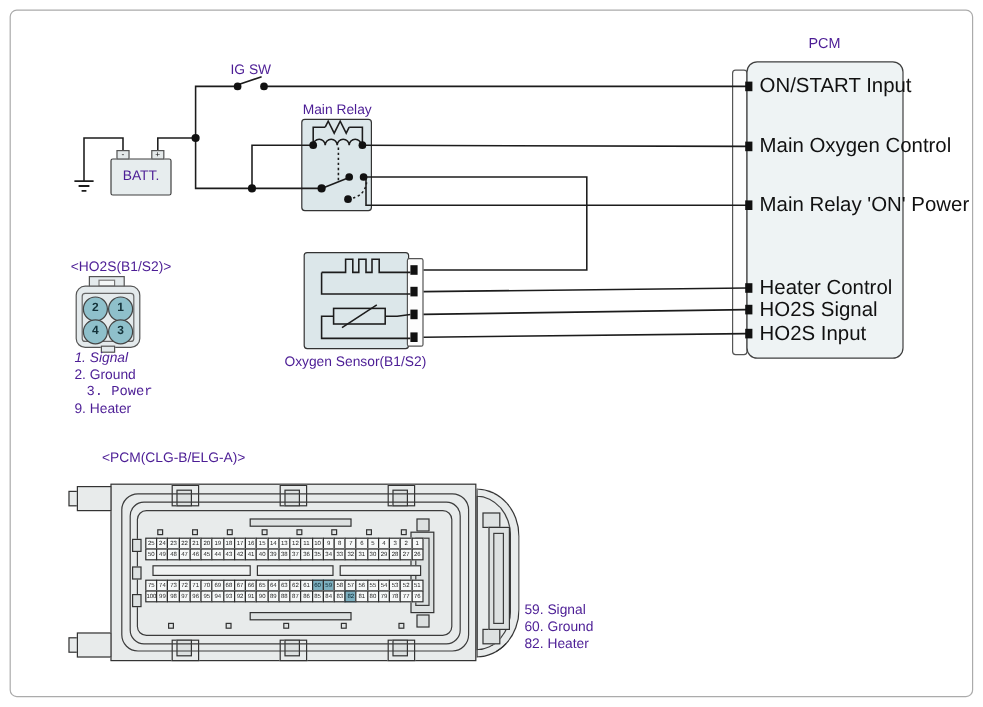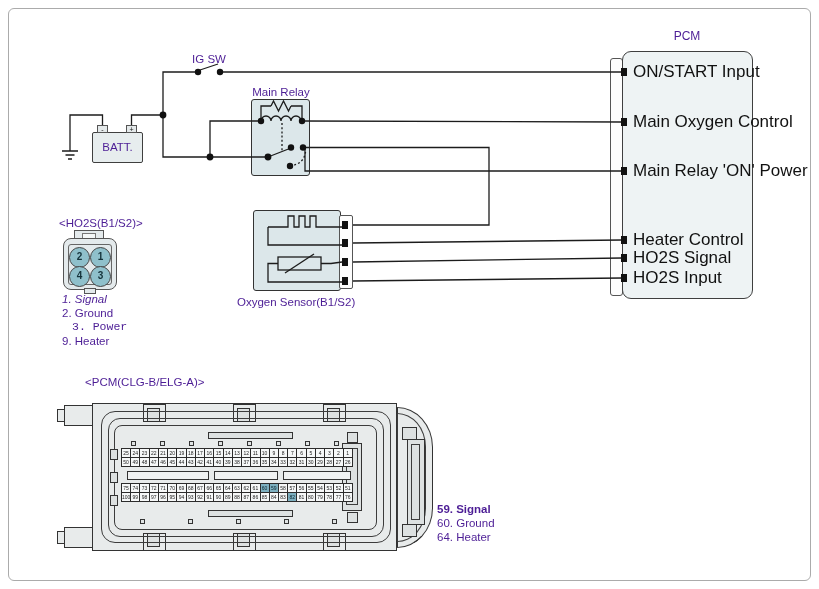--- a/index.html
+++ b/index.html
@@ -331,17 +331,17 @@
           <div class="pincell">81</div>
           <div class="pincell">80</div>
           <div class="pincell">79</div>
           <div class="pincell">78</div>
           <div class="pincell">77</div>
           <div class="pincell">76</div>
         </div>
       </div>
     </div>
   <div id="conn-legend">
-      <div class="lbl" style="left: 437px; top: 502px; font-weight: bold;">59. Signal</div>
+      <div class="lbl" style="left: 437px; top: 502px;">59. Signal</div>
       <div class="lbl" style="left: 437px; top: 516px;">60. Ground</div>
-      <div class="lbl" style="left: 437px; top: 530px;">64. Heater</div>
+      <div class="lbl" style="left: 437px; top: 530px;">82. Heater</div>
     </div>
 </div>
 
 </body></html>

